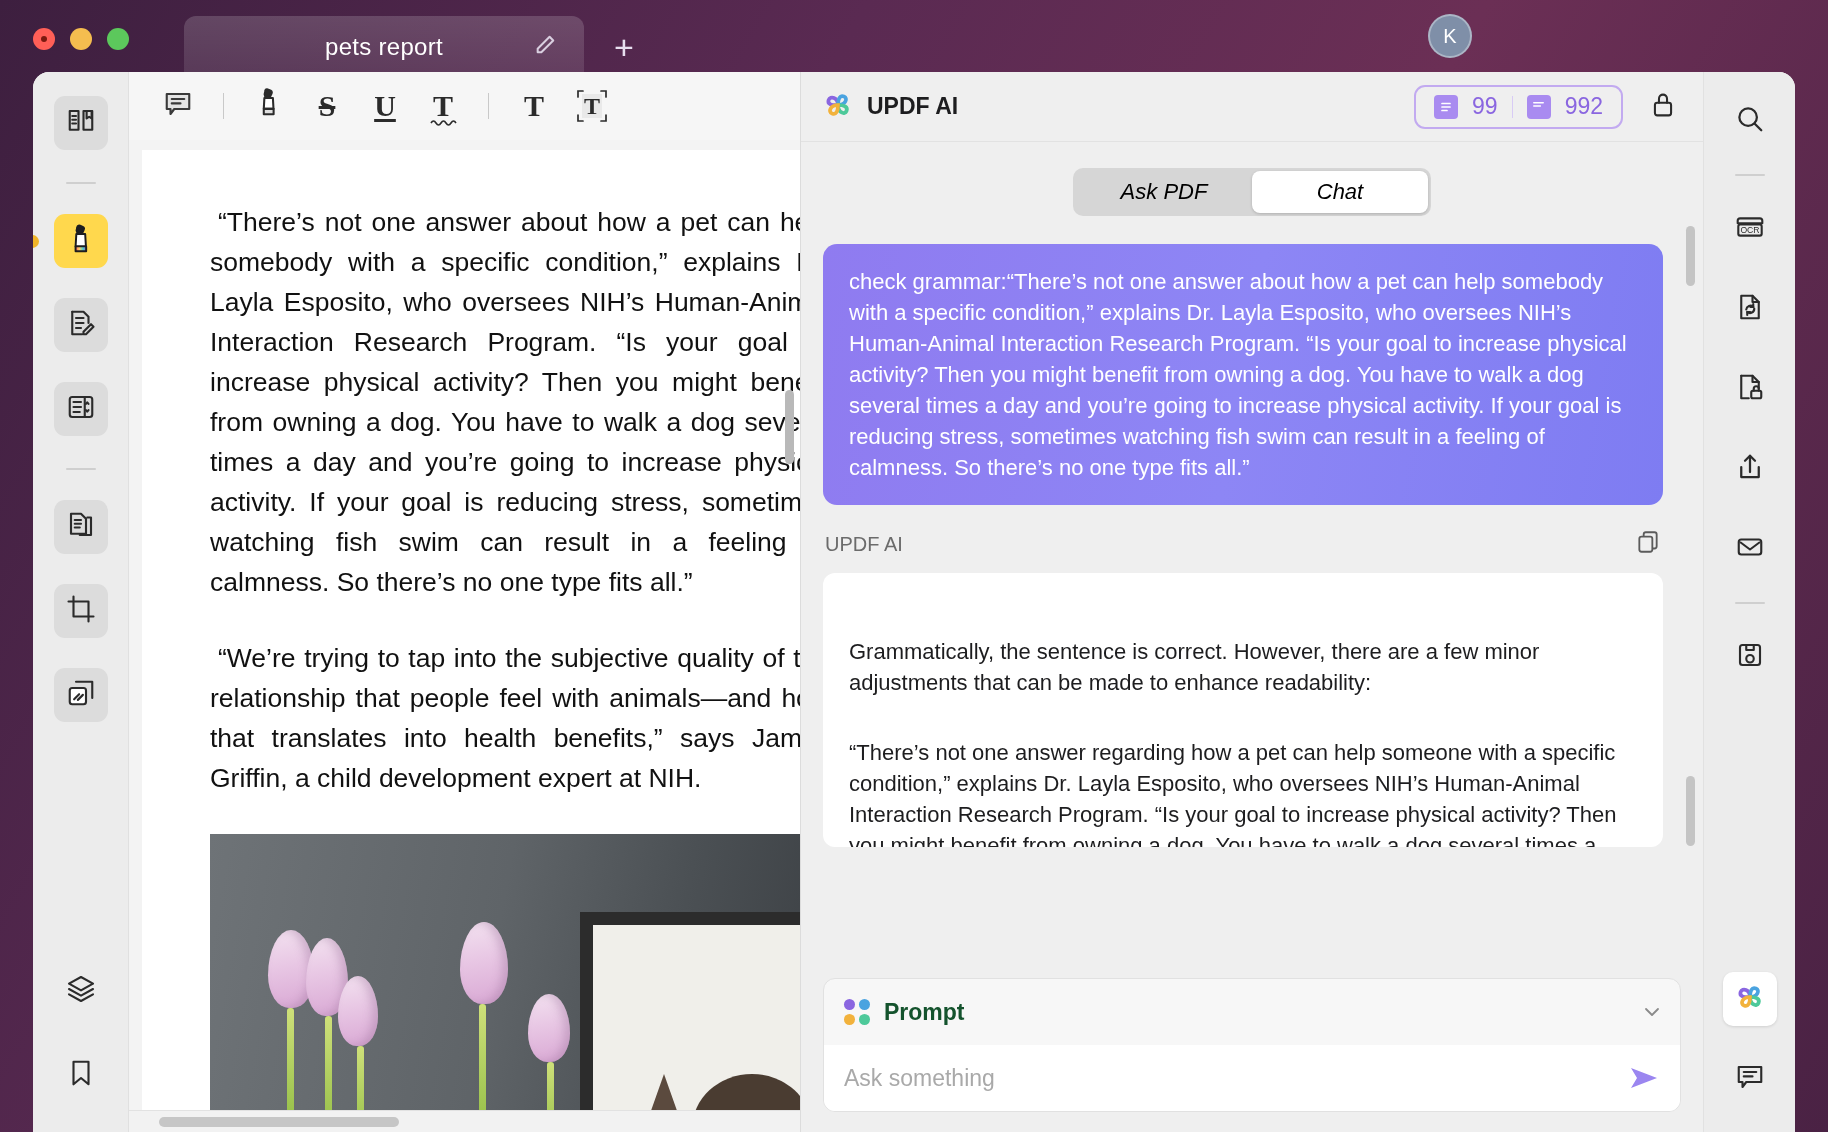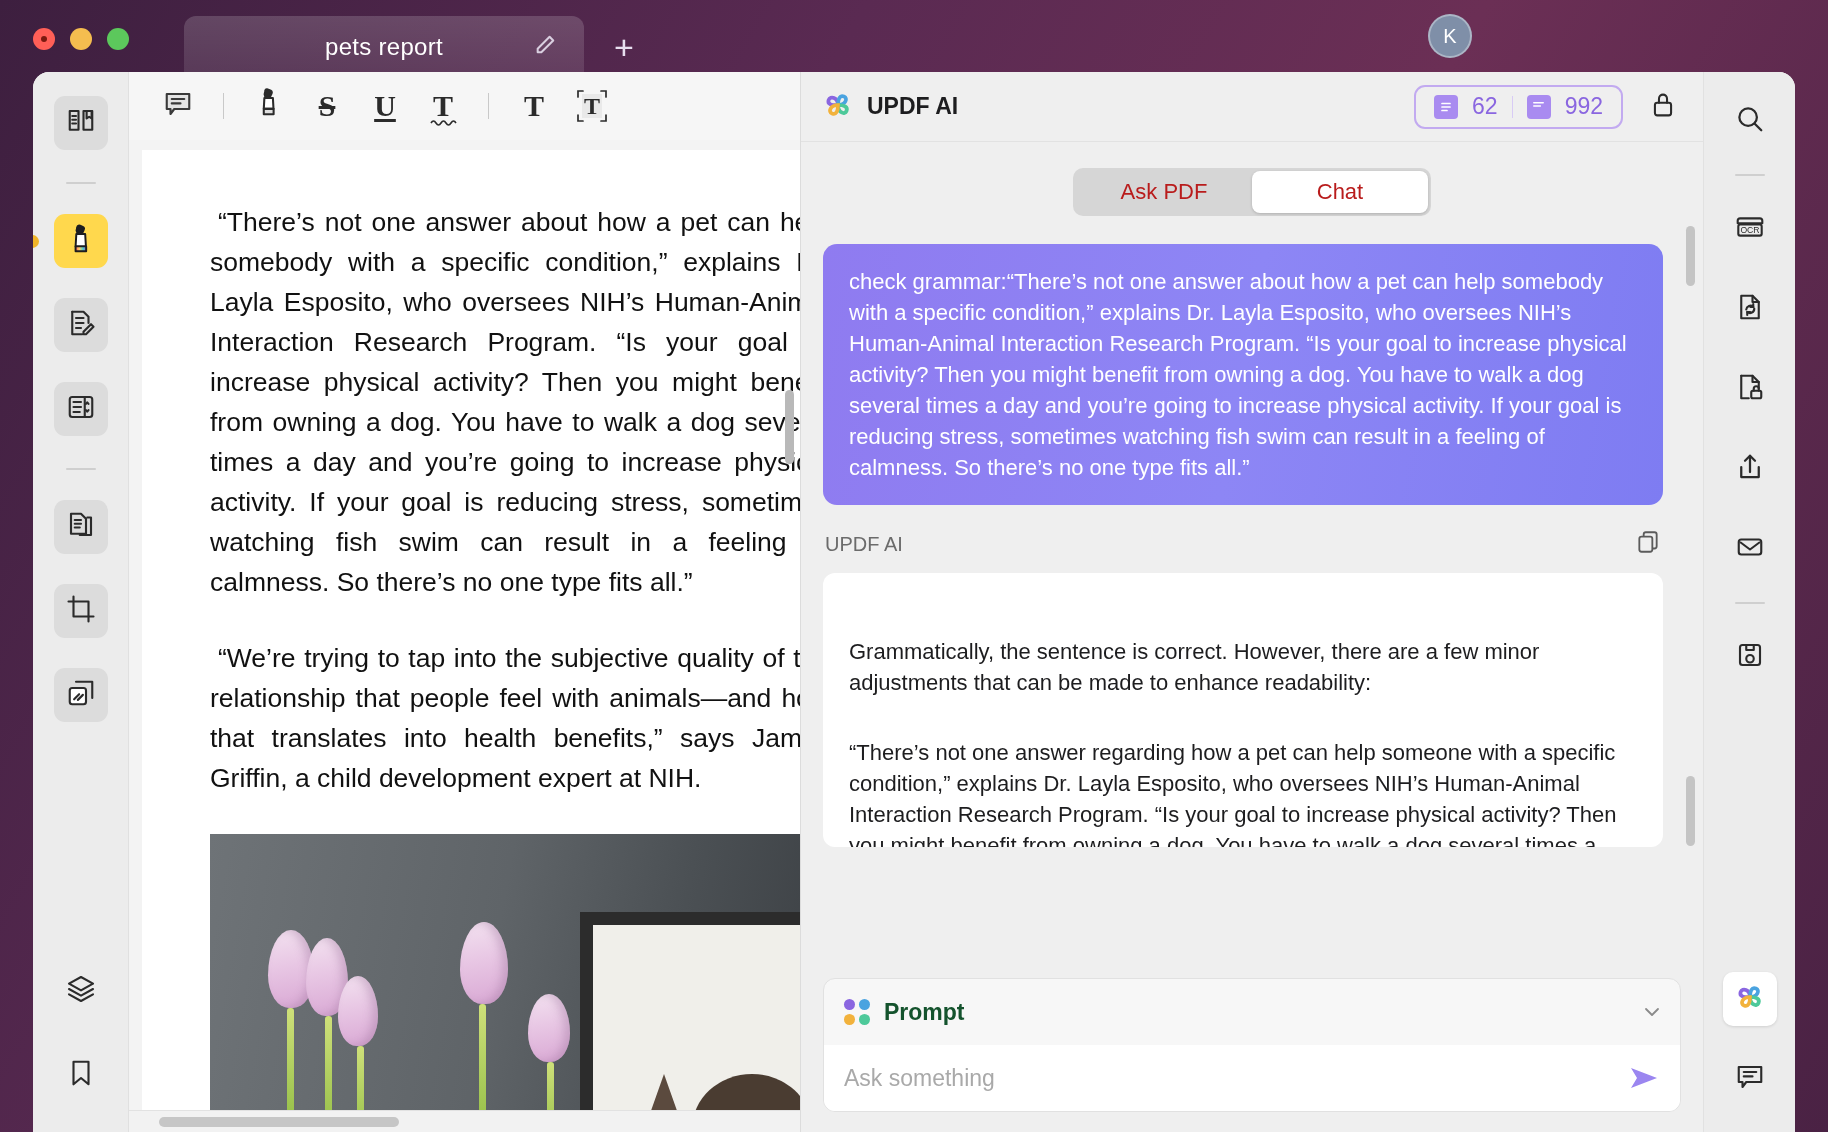--- a/index.html
+++ b/index.html
@@ -222,21 +222,21 @@
   #lock-btn { margin-left: 26px; cursor: pointer; color: #2b2b2b; }
 
   #ai-tabs {
     margin: 26px auto 0 auto;
     width: 358px; height: 48px;
     background: #d6d6d6; border-radius: 10px;
     display: flex; padding: 3px;
   }
   .ai-tab {
     flex: 1 1 50%; display: flex; align-items: center; justify-content: center;
-    font-size: 22px; color: #b91c1c; border-radius: 8px; cursor: pointer;
+    font-size: 22px; color: #000000; border-radius: 8px; cursor: pointer; font-style: italic;
   }
   .ai-tab.active { background: #ffffff; box-shadow: 0 1px 3px rgba(0,0,0,.18); }
 
   #chat-scroll {
     flex: 1 1 auto; overflow: hidden;
     padding: 28px 40px 0 22px;
     position: relative;
   }
   #user-bubble {
     background: linear-gradient(100deg, #8f7bf0 0%, #8d86f5 50%, #7e7cf2 100%);
@@ -567,21 +567,21 @@
       <span id="ai-title">UPDF AI</span>
 
       <span class="hspace"></span>
 
       <div id="credit-badge">
         <span class="badge-ico">
           <svg width="14" height="14" viewBox="0 0 14 14" fill="none" stroke="#ffffff" stroke-width="1.7" stroke-linecap="round">
             <path d="M3 3.5h8M3 7h8M3 10.5h5"></path>
           </svg>
         </span>
-        <span>62</span>
+        <span>99</span>
         <span class="bsep"></span>
         <span class="badge-ico">
           <svg width="15" height="15" viewBox="0 0 16 16" fill="none" stroke="#ffffff" stroke-width="1.7" stroke-linecap="round">
             <path d="M3 4h10M3 7.5h7"></path>
           </svg>
         </span>
         <span>992</span>
       </div>
 
       <span id="lock-btn">

